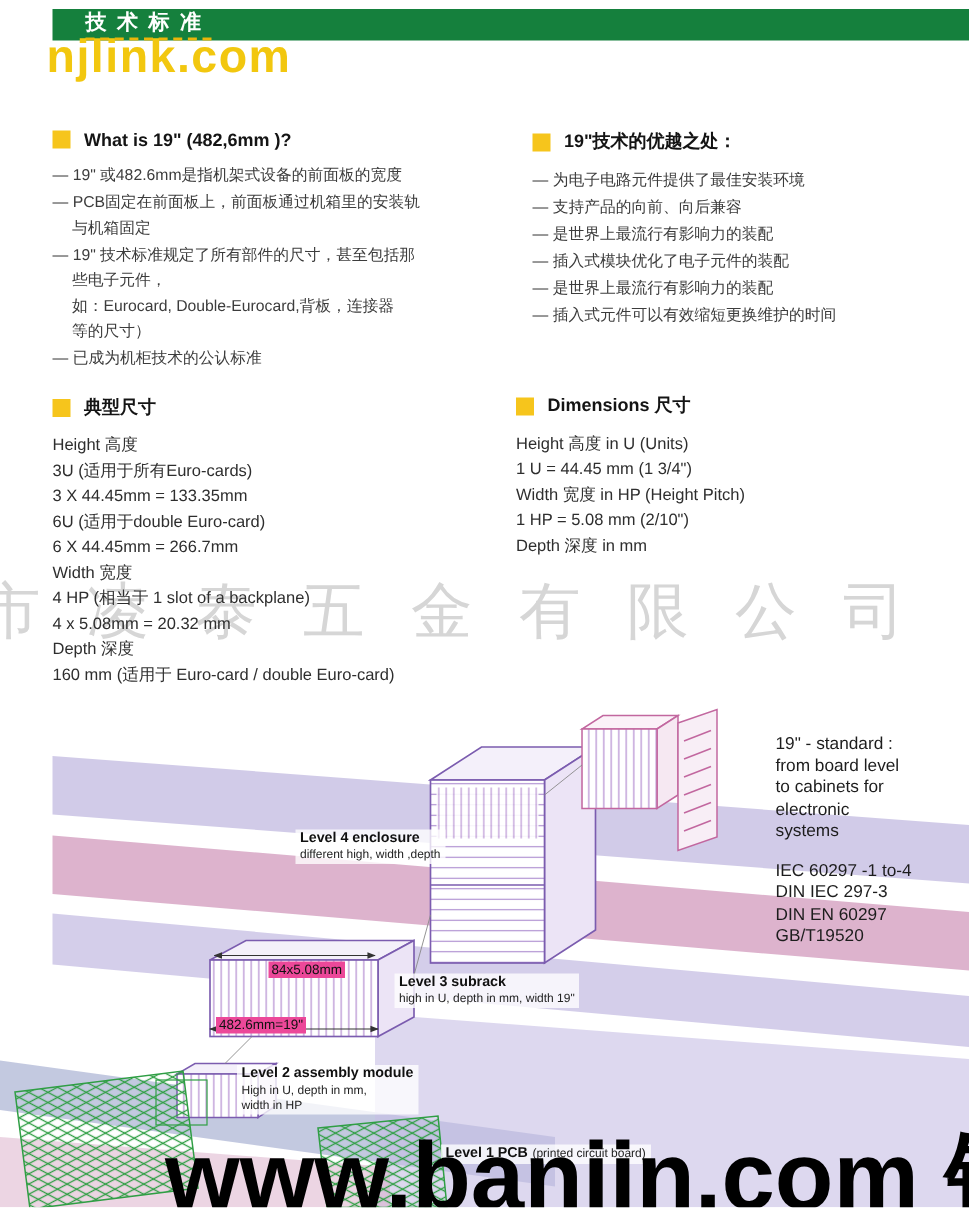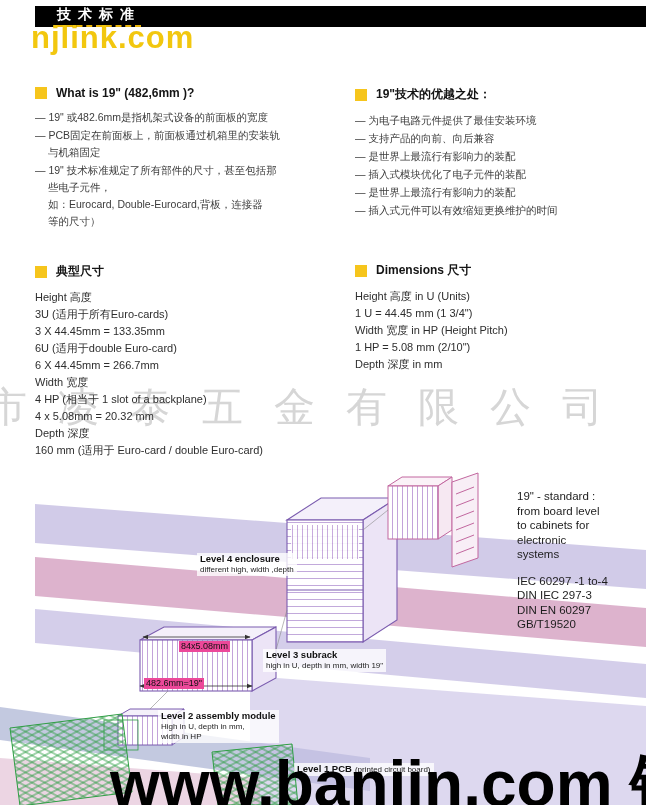--- a/index.html
+++ b/index.html
@@ -1,32 +1,32 @@
 <!DOCTYPE html>
 <html><head>
 <meta charset="utf-8">
 <style>
   html,body{margin:0;padding:0;background:#fff;}
   .page{position:relative;width:646px;height:805px;background:#ffffff;overflow:hidden;
         font-family:"Liberation Sans","DejaVu Sans",sans-serif;color:#222;}
 
   
-  .header-bar{position:absolute;left:35px;top:6px;right:0;height:21px;background:#000000;
+  .header-bar{position:absolute;left:35px;top:6px;right:0;height:21px;background:#15803d;
               display:flex;align-items:center;z-index:3;}
   .header-title{margin-left:22px;font-size:14px;font-weight:bold;color:#ffffff;
                 letter-spacing:7px;border-bottom:2px dashed #e9b50a;padding-bottom:1px;}
   .wm-njlink{position:absolute;left:31px;top:20px;font-size:31px;font-weight:bold;
              color:#f2c70f;z-index:4;letter-spacing:1px;}
 
   
   .sec{position:absolute;z-index:2;}
   #sec-what{left:35px;top:86px;width:302px;}
   #sec-adv{left:355px;top:86px;width:286px;}
   #sec-typ{left:35px;top:263px;width:302px;}
-  #sec-dim{left:355px;top:262px;width:286px;}
+  #sec-dim{left:344px;top:262px;width:286px;}
   .sec-head{display:flex;align-items:center;gap:9px;margin-bottom:9px;}
   .bullet{width:12px;height:12px;background:#f6c51c;flex:0 0 auto;}
   .sec-title{font-size:12px;font-weight:bold;color:#141414;}
   .li{font-size:10.5px;color:#3c3c3c;line-height:1.62;padding-left:13px;text-indent:-13px;
       white-space:pre-wrap;margin-bottom:1px;}
   .dim-line{font-size:11px;color:#2e2e2e;line-height:17px;white-space:pre-wrap;}
 
   
   .wm-company{position:absolute;left:-14px;top:380px;font-size:41px;color:#d6d6d6;
               letter-spacing:31px;white-space:nowrap;z-index:1;}
@@ -60,20 +60,21 @@
       <span class="bullet"></span>
       <span class="sec-title">What is 19" (482,6mm )?</span>
     </div>
     <div class="li">— 19" 或482.6mm是指机架式设备的前面板的宽度</div>
     <div class="li">— PCB固定在前面板上，前面板通过机箱里的安装轨
 与机箱固定</div>
     <div class="li">— 19" 技术标准规定了所有部件的尺寸，甚至包括那
 些电子元件，
 如：Eurocard, Double-Eurocard,背板，连接器
 等的尺寸）</div>
+    <div class="li">— 已成为机柜技术的公认标准</div>
   </section>
 
   <section class="sec" id="sec-adv">
     <div class="sec-head">
       <span class="bullet"></span>
       <span class="sec-title">19"技术的优越之处：</span>
     </div>
     <div class="li">— 为电子电路元件提供了最佳安装环境</div>
     <div class="li">— 支持产品的向前、向后兼容</div>
     <div class="li">— 是世界上最流行有影响力的装配</div>

